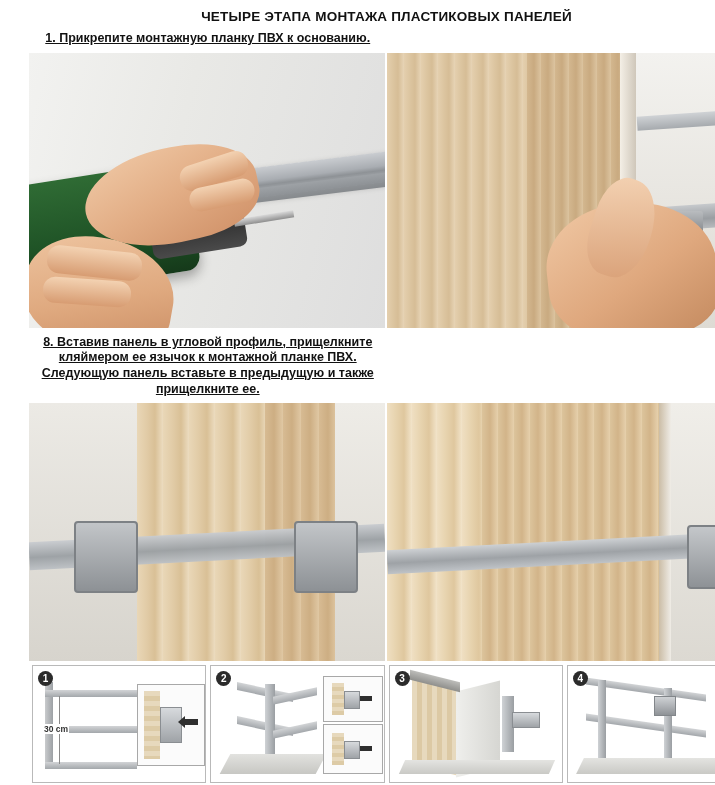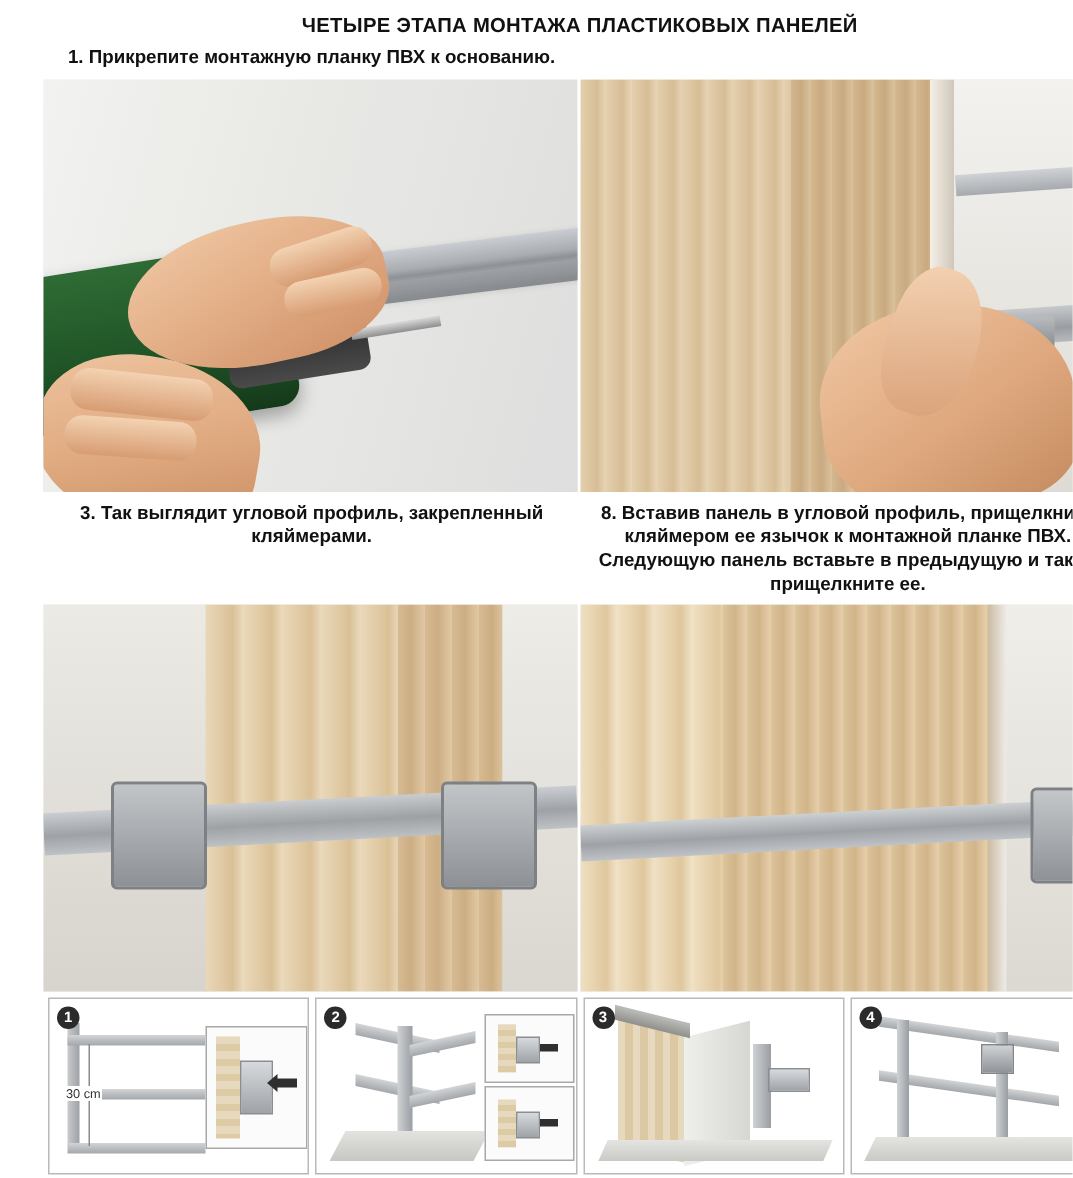--- a/index.html
+++ b/index.html
@@ -28,21 +28,21 @@
     line-height:1.25;
     color:#111;
   }
 
   .row-captions{
     display:flex;
     width:715px;
     box-sizing:border-box;
     padding:7px 0 6px 0;
   }
-  .cap-cell{width:357.5px;box-sizing:border-box;padding:0 6px;}
+  .cap-cell{width:357.5px;box-sizing:border-box;padding:0 6px;text-decoration:underline;}
 
   .row-photos{
     display:flex;
     width:715px;
     gap:2px;
     padding:0 0 0 0;
     box-sizing:border-box;
   }
   .photo{
     position:relative;
@@ -267,23 +267,20 @@
       <div class="rail2"></div>
       <div class="rail"></div>
       <div class="clip"></div>
       <div class="hand"></div>
       <div class="thumb"></div>
     </div>
   </div>
 
   <div class="row-captions">
     <div class="cap-cell">
-      <div class="caption">3. Так выглядит угловой профиль, закрепленный кляймерами.</div>
-    </div>
-    <div class="cap-cell">
       <div class="caption">8. Вставив панель в угловой профиль, прищелкните кляймером ее язычок к монтажной планке ПВХ. Следующую панель вставьте в предыдущую и также прищелкните ее.</div>
     </div>
   </div>
 
   <div class="row-photos">
     <div class="photo half p3">
       <div class="lwall"></div>
       <div class="panel"></div>
       <div class="panel2"></div>
       <div class="rwall"></div>
@@ -303,21 +300,21 @@
 
   <div class="row-diagrams">
 
     <div class="dia">
       <div class="num">1</div>
       <div style="position:absolute;left:12px;top:16px;width:8px;height:82px;background:linear-gradient(90deg,#c9cbcd,#9da1a5);"></div>
       <div style="position:absolute;left:12px;top:24px;width:92px;height:7px;background:linear-gradient(180deg,#d2d4d6,#a3a7ab);"></div>
       <div style="position:absolute;left:12px;top:60px;width:92px;height:7px;background:linear-gradient(180deg,#d2d4d6,#a3a7ab);"></div>
       <div style="position:absolute;left:12px;top:96px;width:92px;height:7px;background:linear-gradient(180deg,#d2d4d6,#a3a7ab);"></div>
       <div style="position:absolute;left:26px;top:30px;width:1px;height:68px;background:#8a8a8a;"></div>
-      <div class="dim-label" style="left:10px;top:58px;background:#fff;padding:0 1px;">30 cm</div>
+      <div class="dim-label" style="left:10px;top:58px;background:#fff;padding:0 1px;font-weight:bold;">30 cm</div>
       <div class="callout" style="left:104px;top:18px;width:66px;height:80px;">
         <div style="position:absolute;left:6px;top:6px;width:16px;height:68px;background:repeating-linear-gradient(180deg,#e7d9bd 0 5px,#ddcba6 5px 10px);"></div>
         <div style="position:absolute;left:22px;top:22px;width:20px;height:34px;background:linear-gradient(180deg,#d7dadd,#9fa3a7);border:1px solid #8a8e92;"></div>
         <div style="position:absolute;left:44px;top:34px;width:16px;height:6px;background:#2f2f2f;"></div>
         <div style="position:absolute;left:40px;top:31px;width:0;height:0;border-top:6px solid transparent;border-bottom:6px solid transparent;border-right:7px solid #2f2f2f;"></div>
       </div>
     </div>
 
     <div class="dia">
       <div class="num">2</div>

